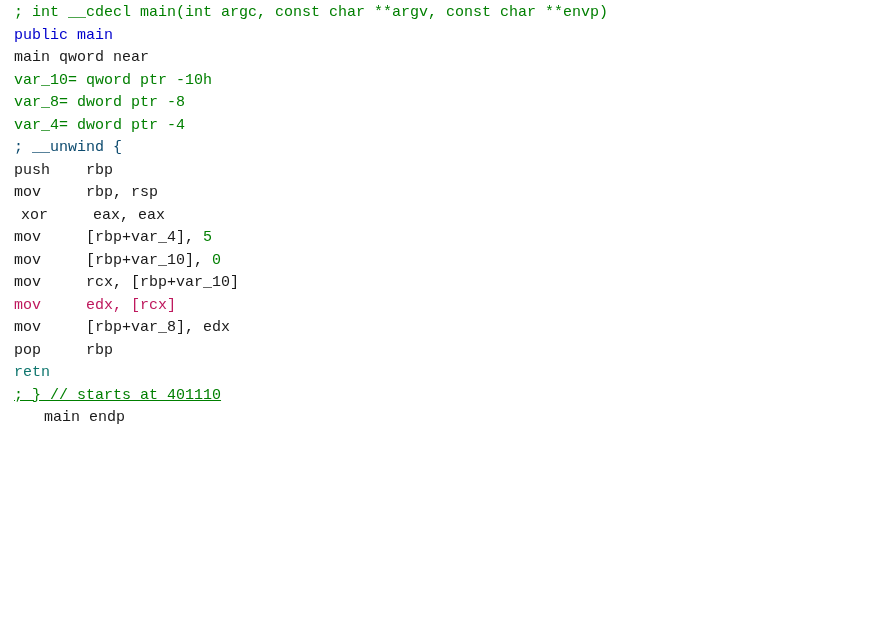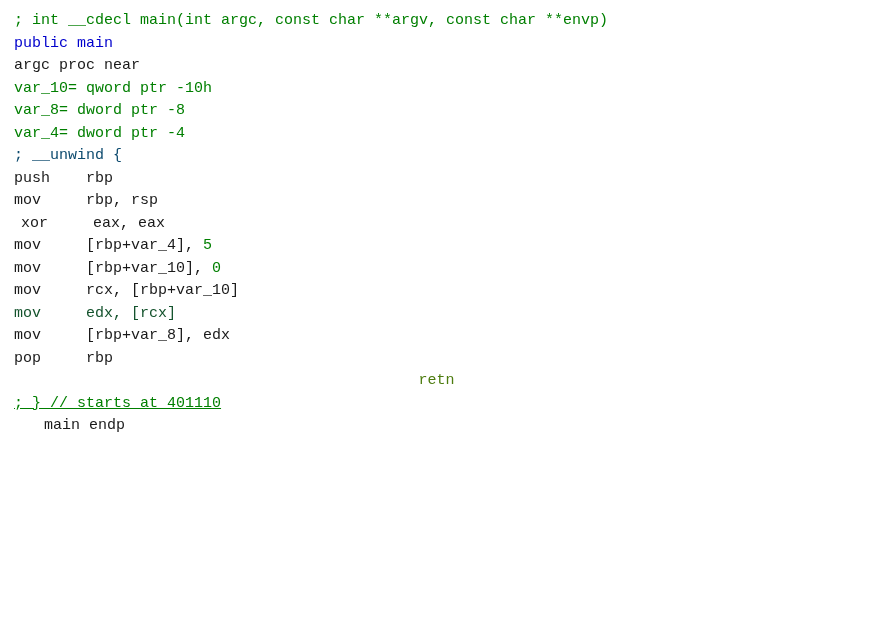--- a/index.html
+++ b/index.html
@@ -13,52 +13,52 @@
       font-family: 'Courier New', Courier, monospace;
       font-size: 15px;
       line-height: 1.5;
       width: 873px;
       height: 626px;
       overflow: hidden;
     }
 
     .code-container {
       background-color: #ffffff;
-      padding: 10px 14px;
+      padding: 2px 14px;
       width: 100%;
       height: 100%;
       overflow: auto;
     }
 
     .code-line {
       white-space: pre;
       display: block;
       color: #1a1a1a;
     }
   </style>
 </head>
 <body>
 
 <div class="code-container">
   <div id="code-block">
       <span class="code-line" style="color: rgb(0, 127, 0);">; int __cdecl main(int argc, const char **argv, const char **envp)</span>
       <span class="code-line" style="color: rgb(0, 0, 204);">public main</span>
-      <span class="code-line" style="color: rgb(26, 26, 26);">argc proc near</span>
+      <span class="code-line" style="color: rgb(26, 26, 26);">main qword near</span>
       <span class="code-line" style="color: rgb(26, 26, 26);"></span>
       <span class="code-line" style="color: rgb(0, 127, 0);">var_10= qword ptr -10h</span>
       <span class="code-line" style="color: rgb(0, 127, 0);">var_8= dword ptr -8</span>
       <span class="code-line" style="color: rgb(0, 127, 0);">var_4= dword ptr -4</span>
       <span class="code-line" style="color: rgb(26, 26, 26);"></span>
       <span class="code-line" style="color: #0c4a6e;">; __unwind {</span>
       <span class="code-line" style="color: rgb(26, 26, 26);">push    rbp</span>
       <span class="code-line" style="color: rgb(26, 26, 26);">mov     rbp, rsp</span>
       <span class="code-line" style="color: rgb(26, 26, 26); margin-left: 7px;">xor     eax, eax</span>
       <span class="code-line"><span style="color: rgb(26, 26, 26); margin-top: 24px;">mov     [rbp+var_4], </span><span style="color: rgb(0, 127, 0);">5</span></span>
       <span class="code-line"><span style="color: rgb(26, 26, 26);">mov     [rbp+var_10], </span><span style="color: rgb(0, 127, 0);">0</span></span>
       <span class="code-line" style="color: rgb(26, 26, 26);">mov     rcx, [rbp+var_10]</span>
-      <span class="code-line" style="color: #14532d;">mov     edx, [rcx]</span>
+      <span class="code-line" style="color: #be185d;">mov     edx, [rcx]</span>
       <span class="code-line" style="color: rgb(26, 26, 26);">mov     [rbp+var_8], edx</span>
       <span class="code-line" style="color: rgb(26, 26, 26);">pop     rbp</span>
-      <span class="code-line" style="color: #4d7c0f; text-align: center;">retn</span>
+      <span class="code-line" style="color: #0f766e;">retn</span>
       <span class="code-line" style="color: rgb(0, 127, 0); text-decoration: underline;">; } // starts at 401110</span>
       <span class="code-line" style="color: rgb(26, 26, 26); margin-left: 30px;">main endp</span>
     </div>
 </div>
 
 </body></html>

